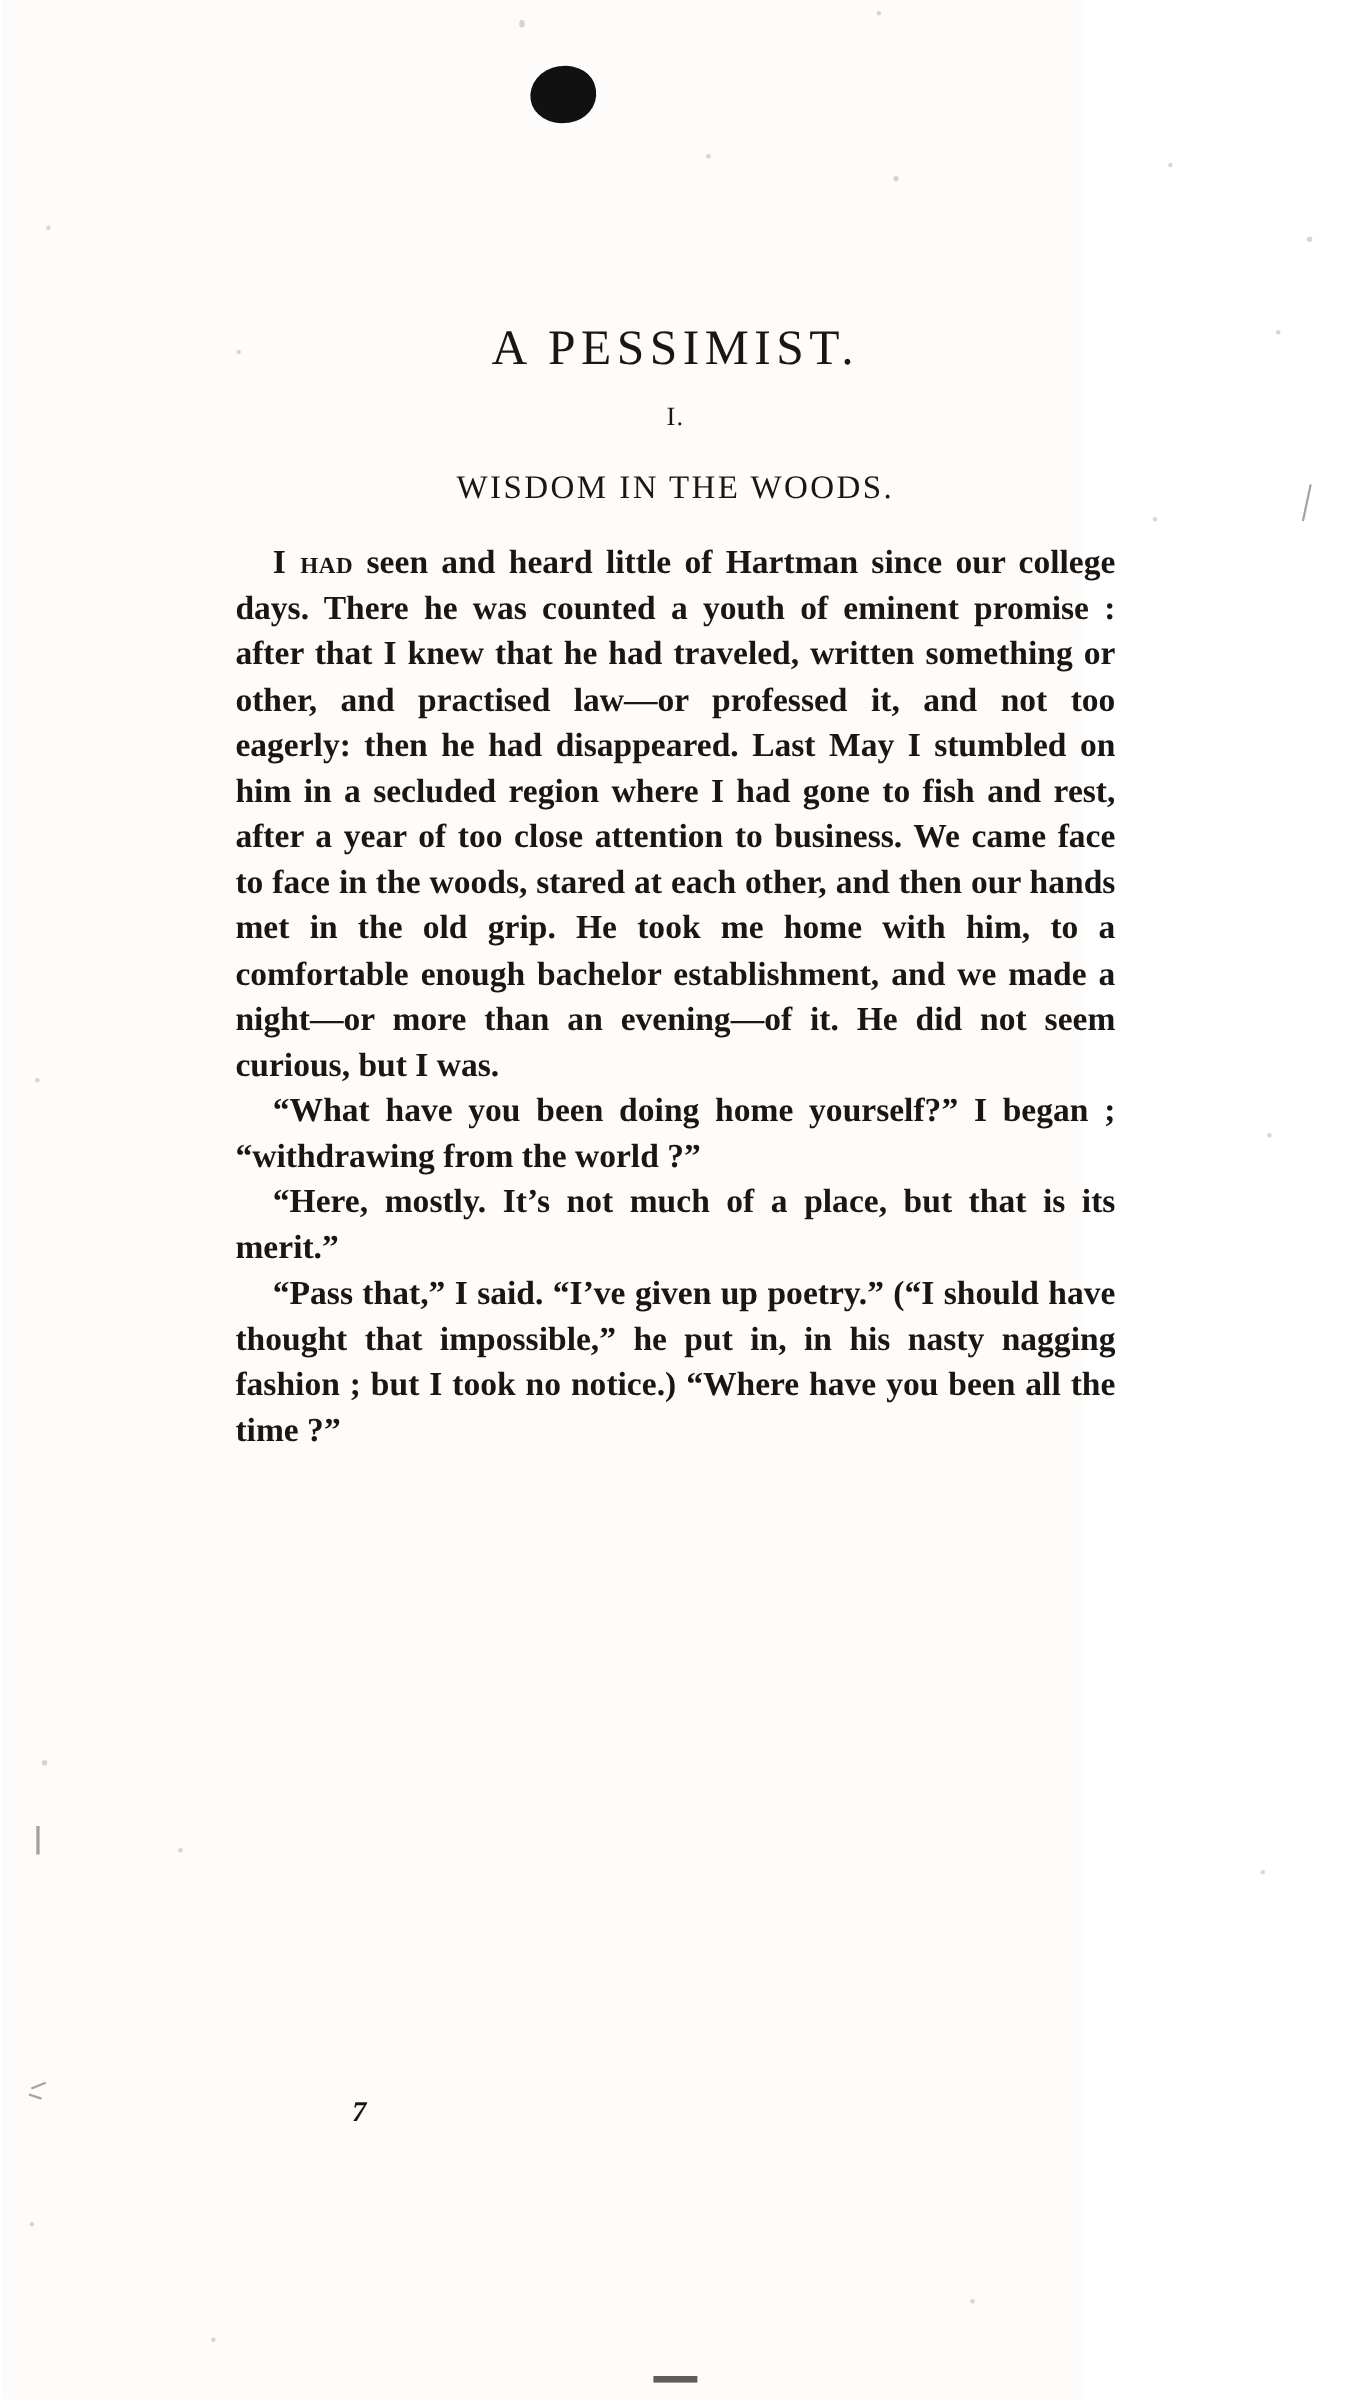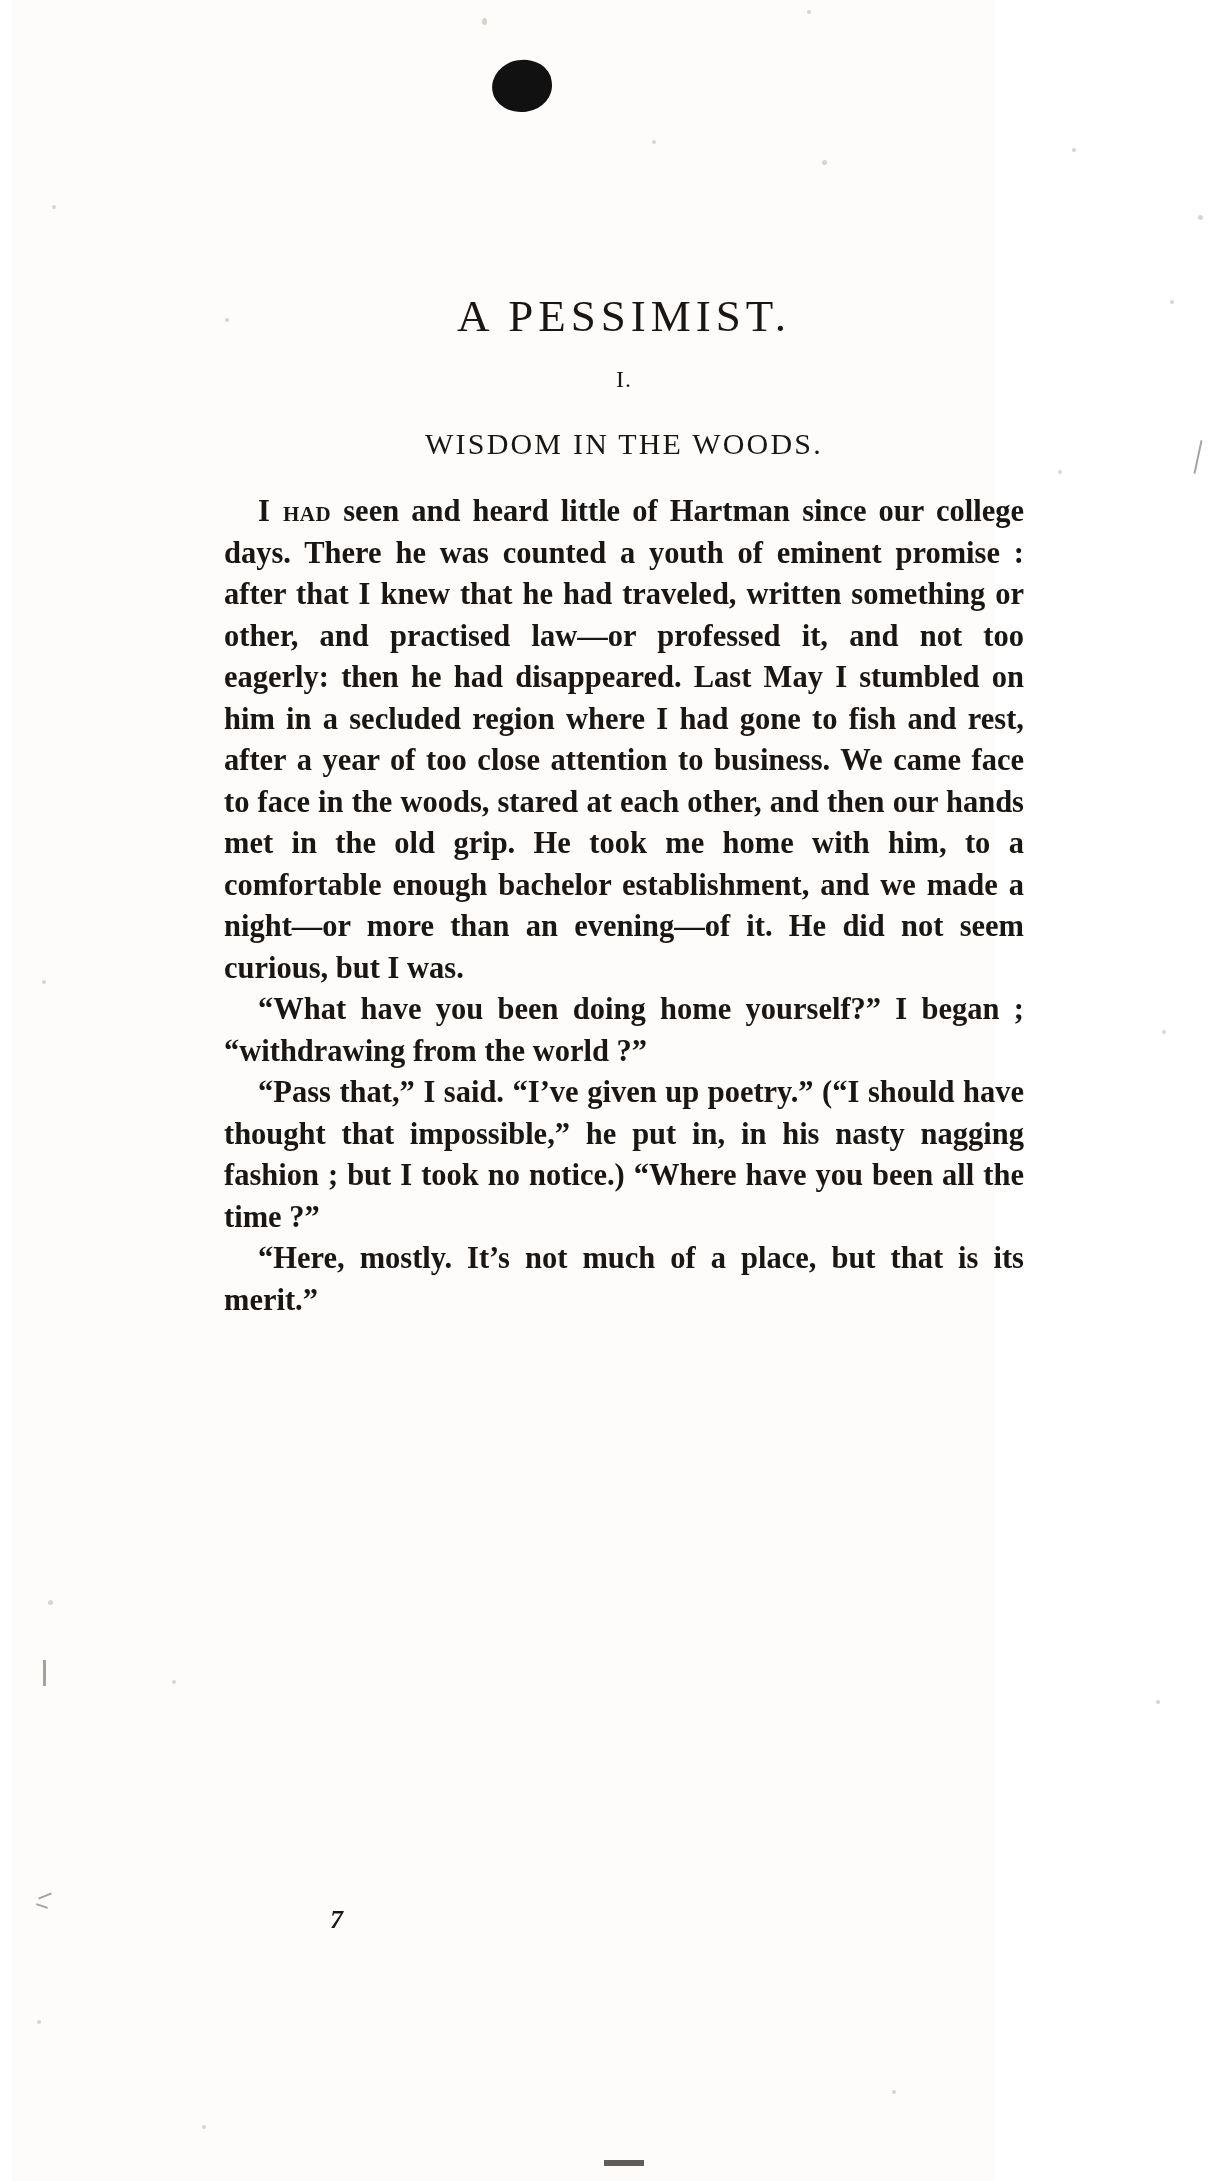--- a/index.html
+++ b/index.html
@@ -11,21 +11,21 @@
     width: 1228px;
     height: 2181px;
     position: relative;
     font-family: "Liberation Serif", serif;
     color: #191613;
     overflow: hidden;
   }
 
   .page {
     position: absolute;
-    left: 12px; top: 0;
+    left: 2px; top: 0;
     width: 983px;
     height: 2181px;
     background: #fdfcfa;
   }
 
   
   .speck {
     position: absolute;
     background: #b9b2a8;
     border-radius: 50%;
@@ -149,22 +149,22 @@
   <div class="content">
 
     <h1 class="title">A PESSIMIST.</h1>
 
     <div class="section-num">I.</div>
 
     <div class="subtitle">WISDOM IN THE WOODS.</div>
 
     <p class="para"><span class="smallcaps">I had</span> seen and heard little of Hartman since our college days. There he was counted a youth of eminent promise : after that I knew that he had traveled, written something or other, and practised law—or professed it, and not too eagerly: then he had disappeared. Last May I stumbled on him in a secluded region where I had gone to fish and rest, after a year of too close attention to business. We came face to face in the woods, stared at each other, and then our hands met in the old grip. He took me home with him, to a comfortable enough bachelor establishment, and we made a night—or more than an evening—of it. He did not seem curious, but I was.</p>
     <p class="para">“What have you been doing home yourself?” I began ; “withdrawing from the world ?”</p>
+    <p class="para">“Here, mostly. It’s not much of a place, but that is its merit.”</p>
     <p class="para">“Pass that,” I said. “I’ve given up poetry.” (“I should have thought that impossible,” he put in, in his nasty nagging fashion ; but I took no notice.) “Where have you been all the time ?”</p>
-    <p class="para">“Here, mostly. It’s not much of a place, but that is its merit.”</p>
 
   </div>
 
   <div class="folio">7</div>
 
   <div class="bottom-mark"></div>
 
 </div>
 
 </body></html>

